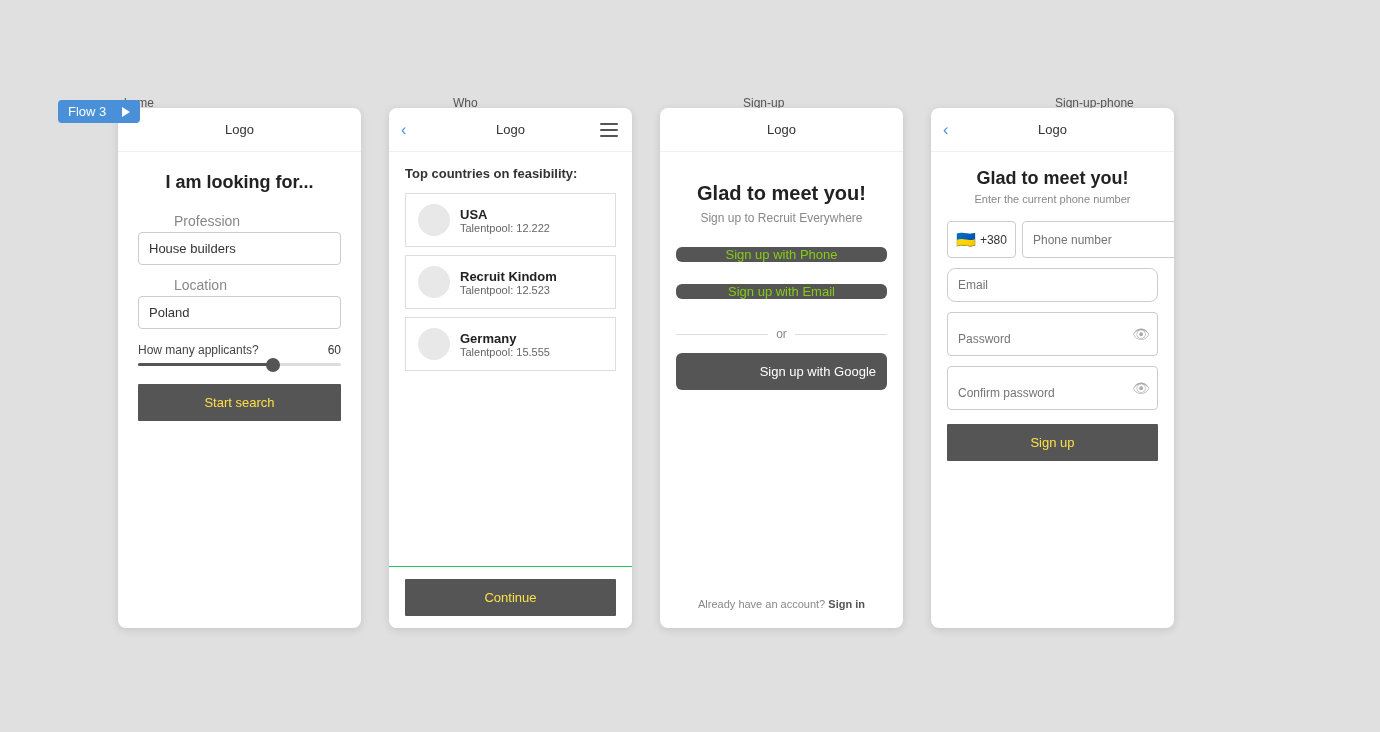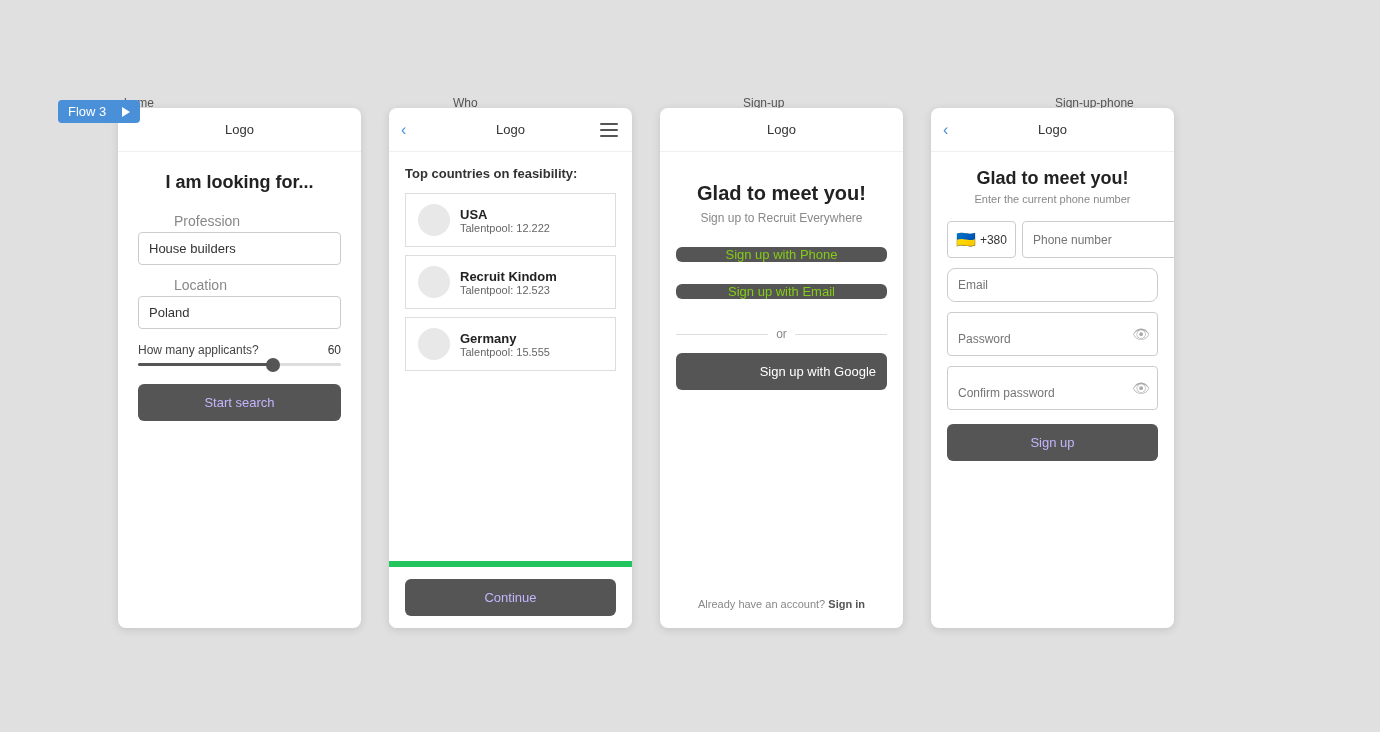--- a/index.html
+++ b/index.html
@@ -172,23 +172,23 @@
       height: 14px;
       background: #555;
       border-radius: 50%;
       top: -5px;
       left: 63%;
     }
     .btn-primary {
       width: 100%;
       padding: 11px;
       background: #555;
-      color: #c4b5fd;
+      color: #fde047;
       border: none;
-      border-radius: 6px;
+      border-radius: 1px;
       font-size: 13px;
       cursor: pointer;
       font-weight: 500;
     }
 
     
     .who-content {
       padding: 14px 16px;
     }
     .who-title {
@@ -222,21 +222,21 @@
       font-size: 11px;
       color: #666;
     }
     .continue-bar {
       position: absolute;
       bottom: 0;
       left: 0;
       right: 0;
       padding: 12px 16px;
       background: white;
-      border-top: 6px solid #22c55e;
+      border-top: 1px solid #22c55e;
     }
 
     
     .signup-content {
       padding: 30px 16px 16px;
       display: flex;
       flex-direction: column;
       align-items: center;
     }
     .meet-title {

